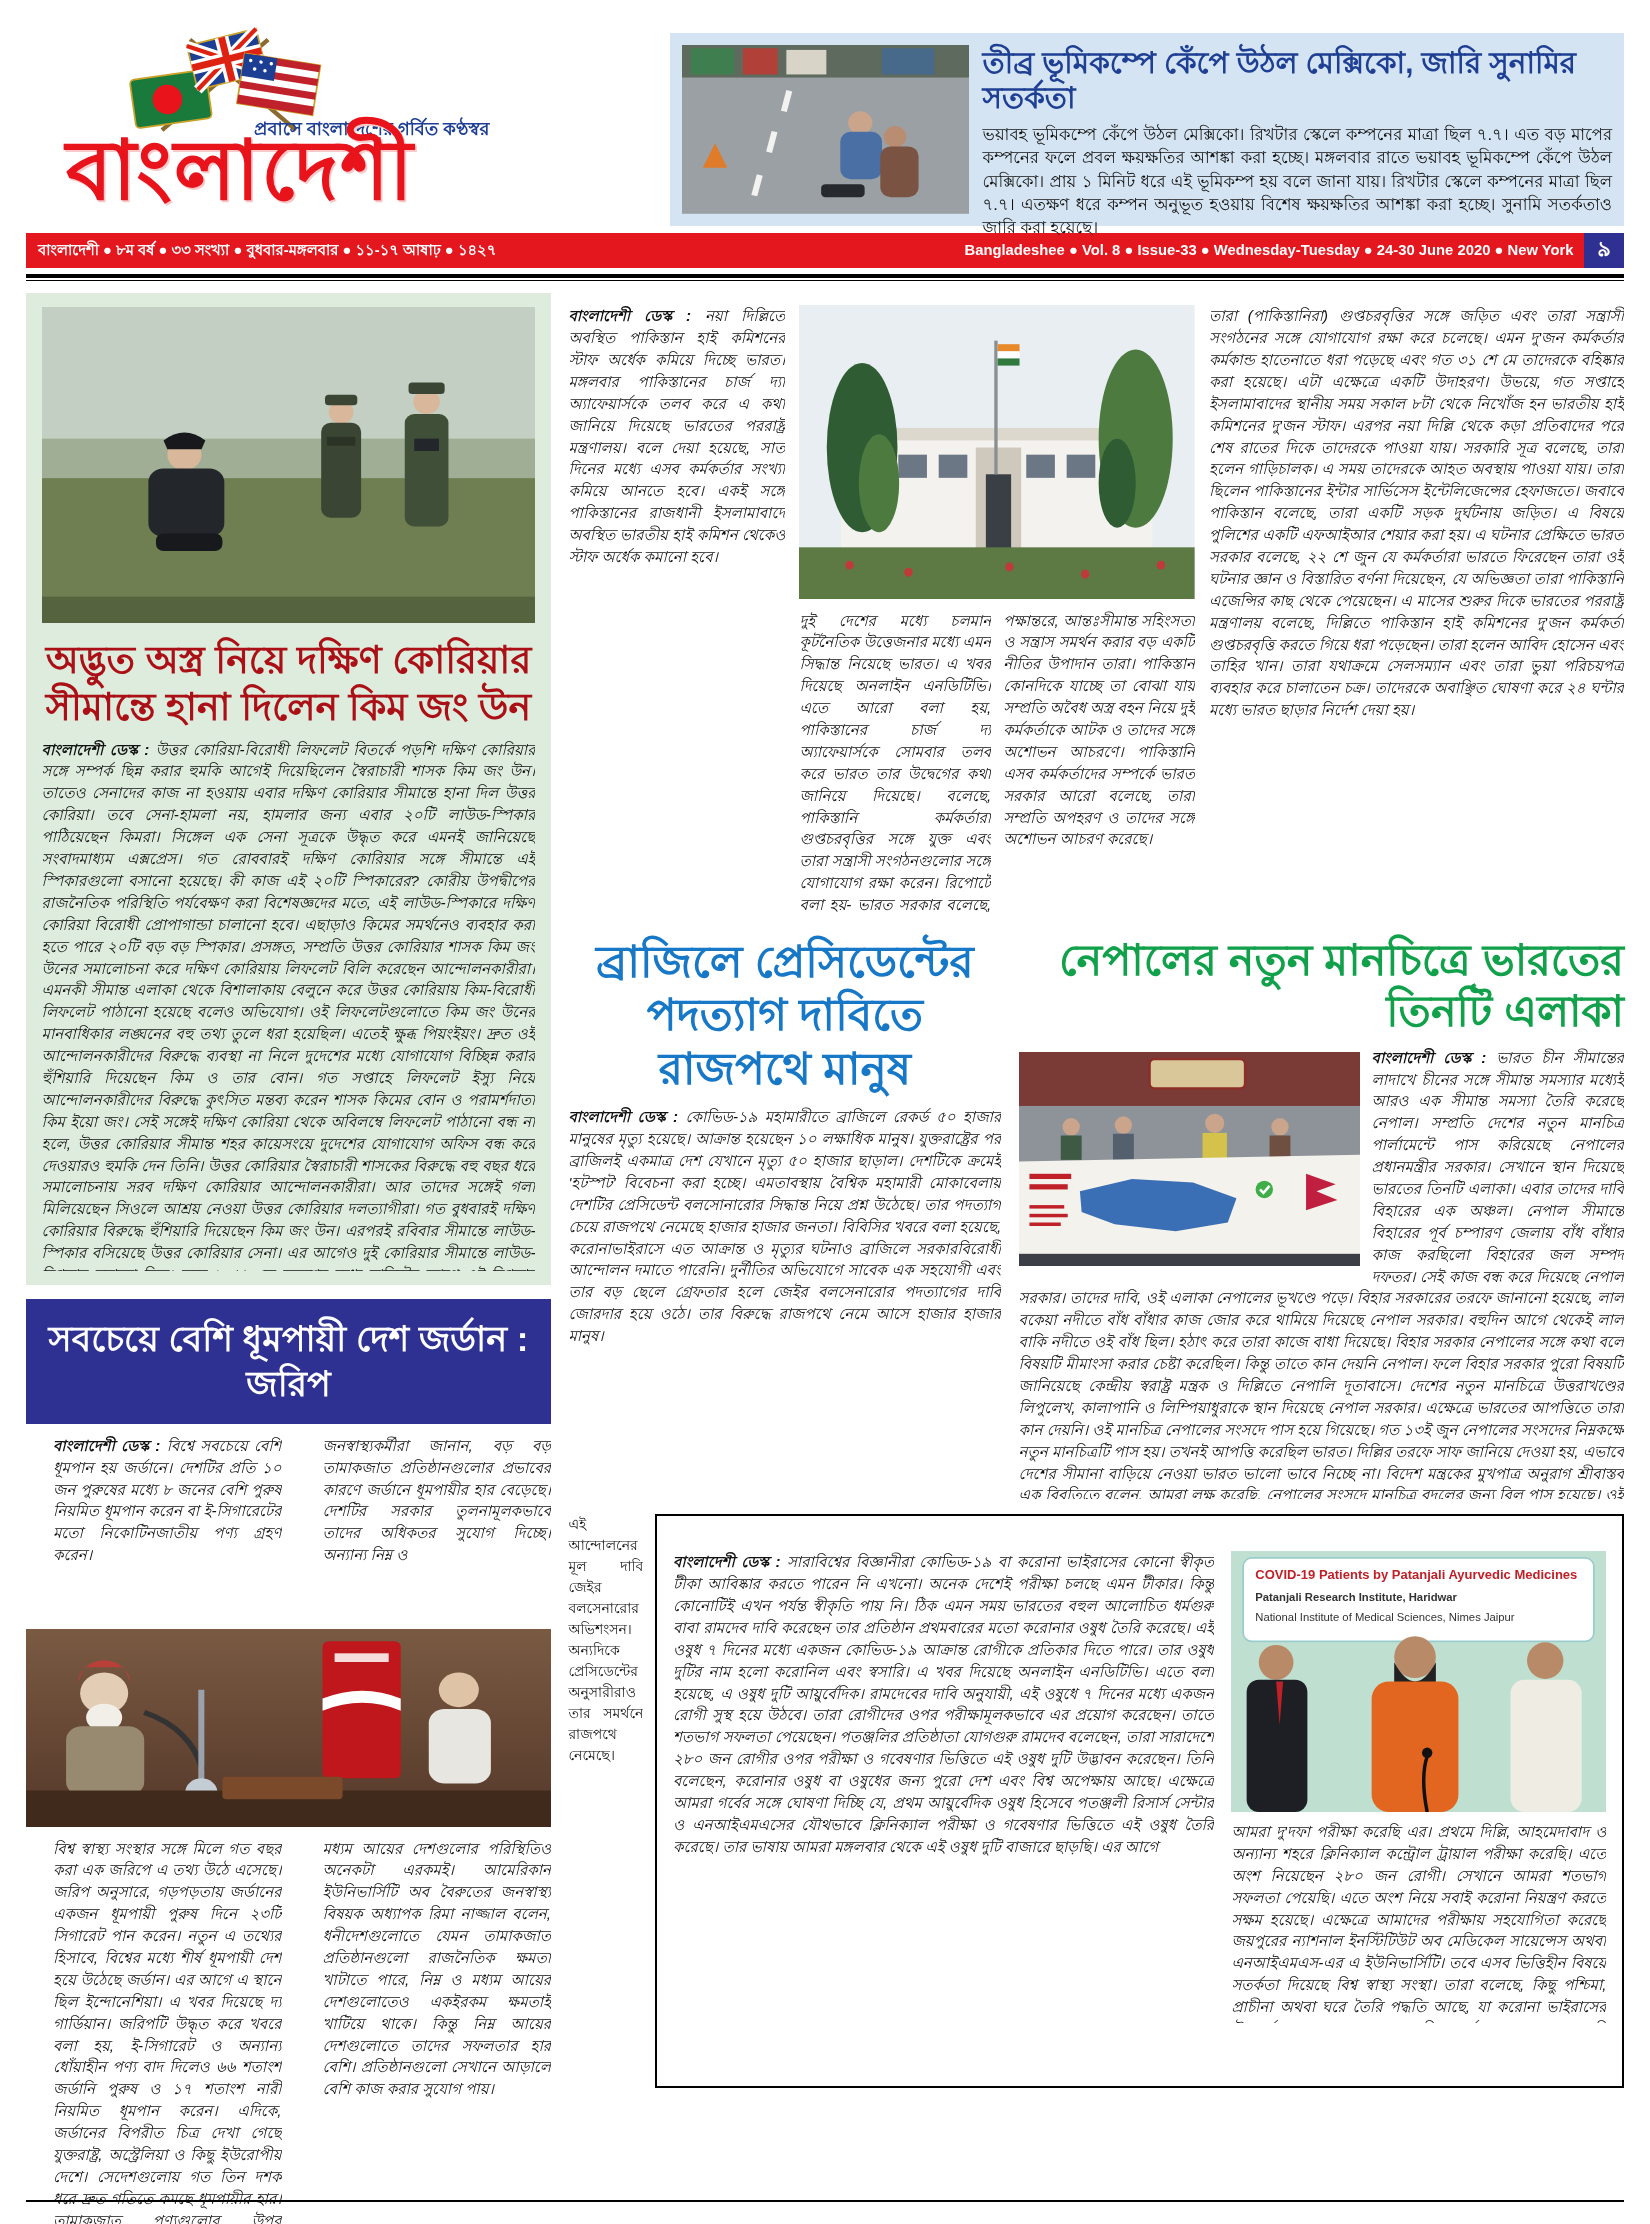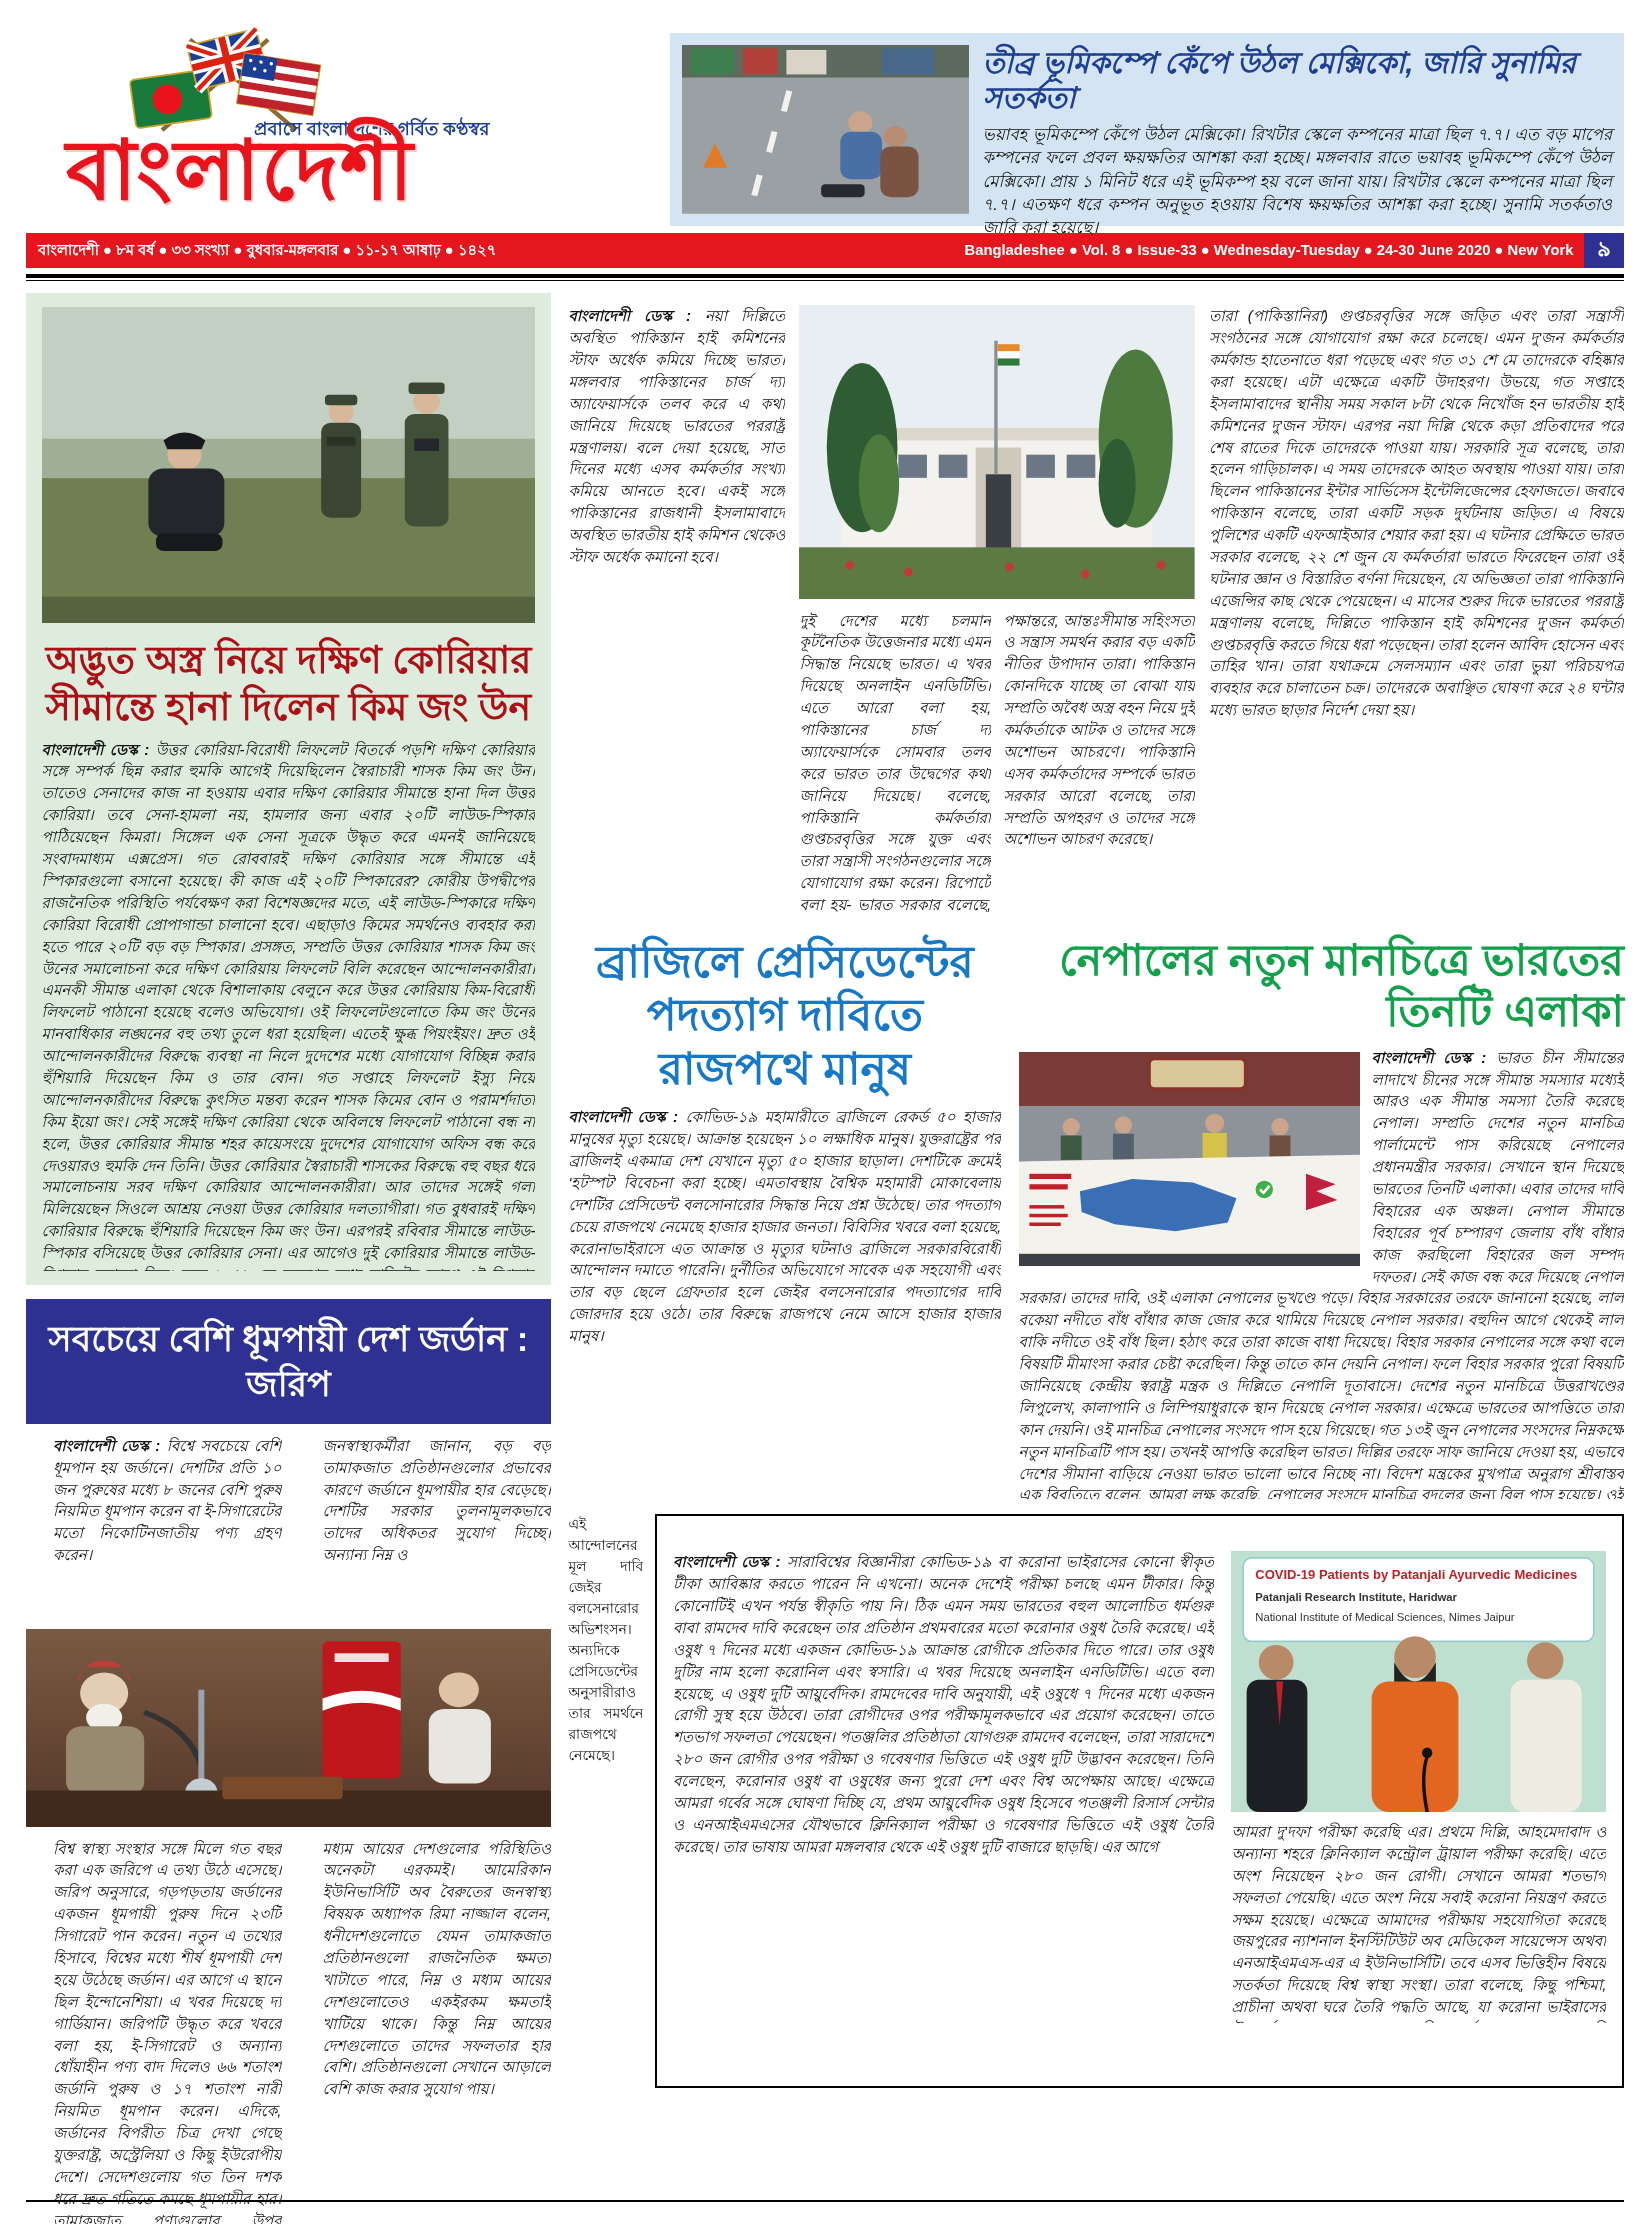--- a/index.html
+++ b/index.html
@@ -13,21 +13,21 @@
   
   .hdr{display:flex;gap:22.6px;height:203px;}
   .mast{position:relative;width:621px;flex:none;}
   .flags{position:absolute;left:103px;top:1.7px;width:200px;height:111px;}
   .tagline{position:absolute;left:228px;top:92px;font-size:18px;font-weight:bold;color:#1e3f94;white-space:nowrap;}
   .logotype{position:absolute;left:40px;top:106px;font-size:83px;line-height:1;font-weight:bold;
             color:#e8131b;letter-spacing:1.7px;text-shadow:1.7px 1.7px 0 #f9c9c9;}
   .quake{flex:1;background:#d4e4f2;margin-top:10.4px;padding:12px;display:flex;gap:14px;box-sizing:border-box;}
   .quake-photo{width:287px;flex:none;height:100%;}
   .quake-photo svg{width:100%;height:100%;display:block;}
-  .quake-txt{flex:1;min-width:0;font-style:italic;}
+  .quake-txt{flex:1;min-width:0;}
   .quake-txt h2{font-size:29.5px;line-height:1.2;color:#1e3f94;margin-bottom:7px;}
   .quake-txt p{font-size:16.5px;line-height:1.42;}
 
   
   .infobar{margin-top:7px;background:#e4171f;color:#fff;display:flex;align-items:center;
            height:35px;padding:0 0 0 12px;font-size:14.8px;font-weight:bold;}
   .infobar .lft{flex:1;}
   .infobar .rgt{text-align:center;padding-right:10.4px;}
   .pgbox{width:40px;height:35px;background:#2e3192;color:#fff;display:flex;align-items:center;
          justify-content:center;font-size:21px;font-weight:bold;flex:none;}

